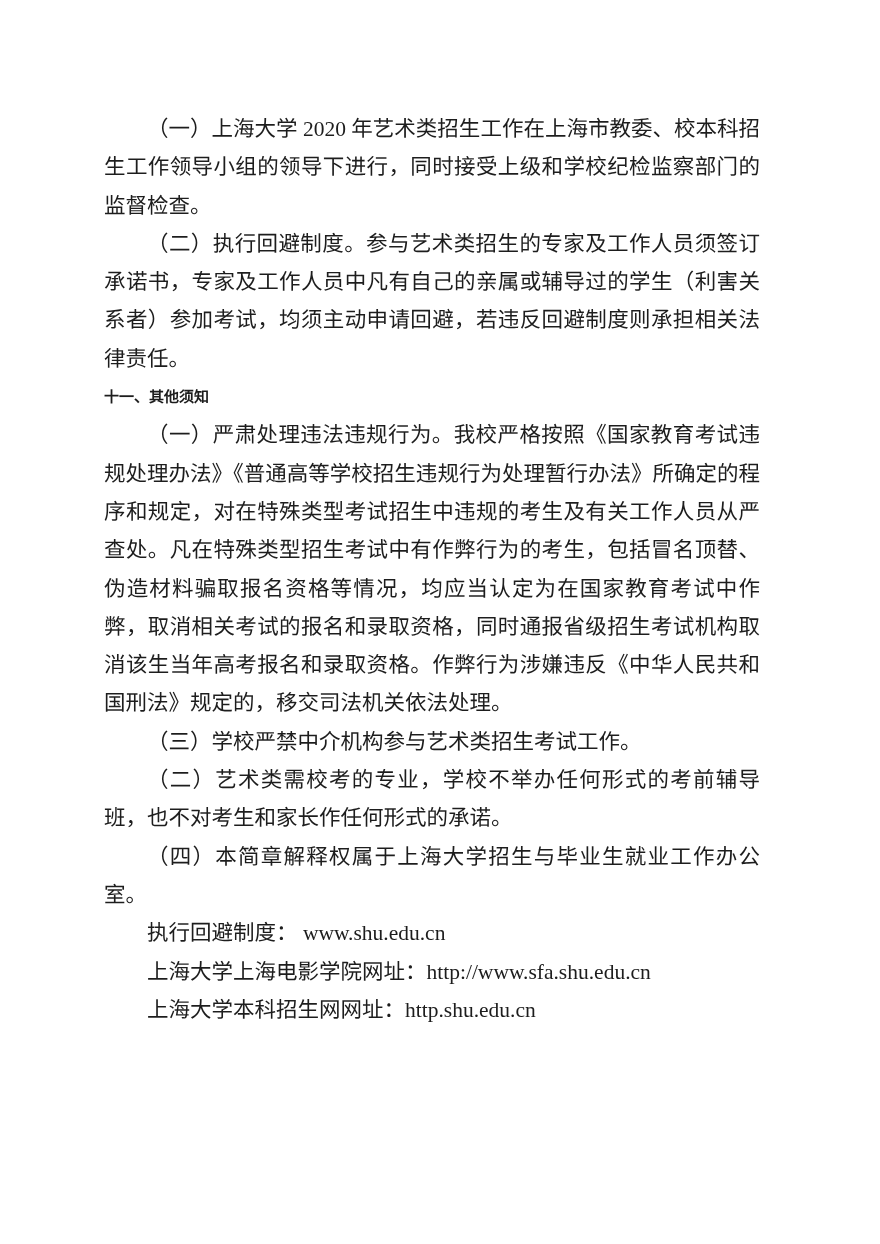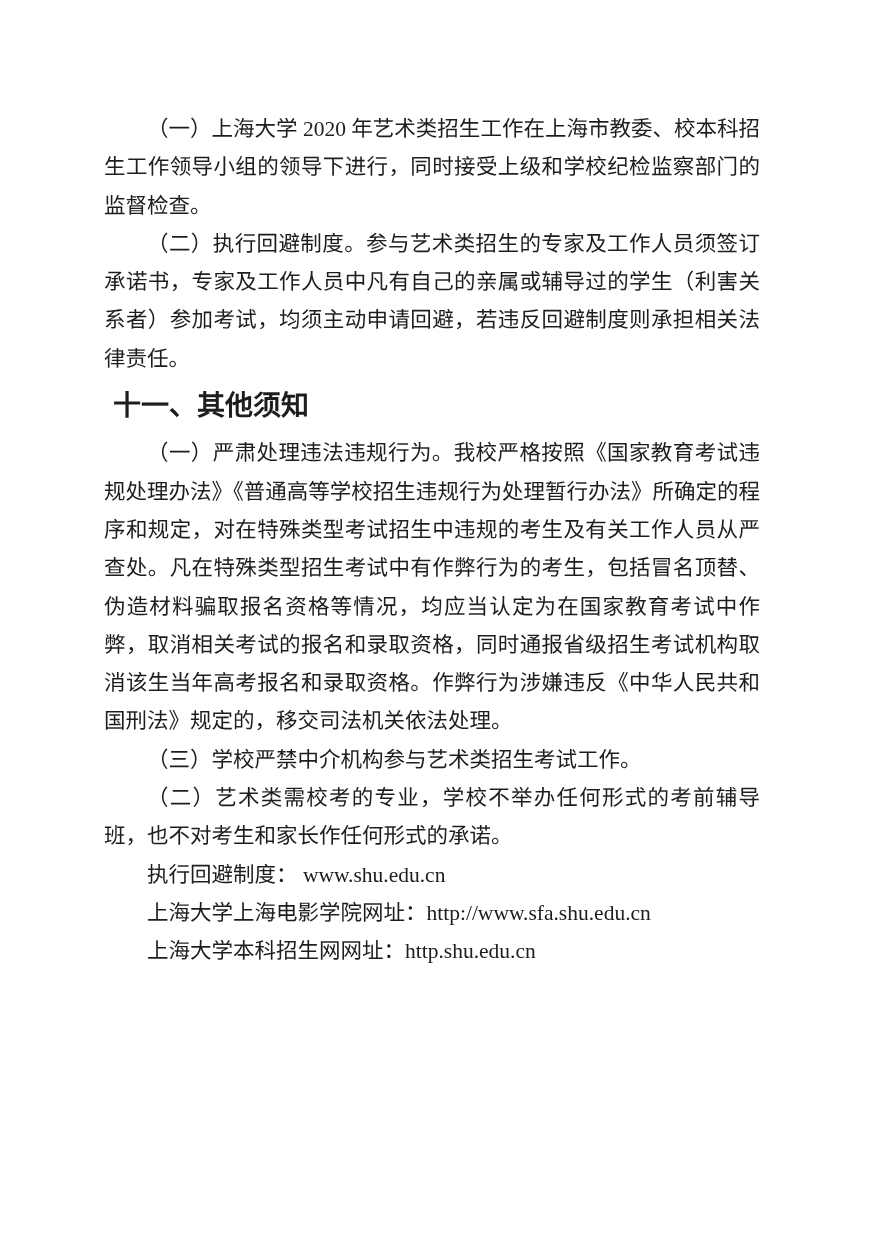--- a/index.html
+++ b/index.html
@@ -25,24 +25,24 @@
     font-size: 21.5px;
     line-height: 38.3px;
     text-align: justify;
   }
   .content p {
     margin: 0;
     padding: 0;
     text-indent: 2em;
   }
   .content .heading {
-    margin: 9px;
+    margin: 0;
     padding: 0;
     text-indent: 0;
-    font-size: 28px;
+    font-size: 15px;
     line-height: 38.3px;
     font-weight: bold;
     font-family: "Liberation Sans", "DejaVu Sans", sans-serif;
     text-align: left;
   }
   .page-number {
     position: absolute;
     top: 1150px;
     left: 0;
     width: 880px;
@@ -72,20 +72,21 @@
 <body>
 
 <div class="page">
   <div class="content">
     <p>（一）上海大学 2020 年艺术类招生工作在上海市教委、校本科招生工作领导小组的领导下进行，同时接受上级和学校纪检监察部门的监督检查。</p>
     <p>（二）执行回避制度。参与艺术类招生的专家及工作人员须签订承诺书，专家及工作人员中凡有自己的亲属或辅导过的学生（利害关系者）参加考试，均须主动申请回避，若违反回避制度则承担相关法律责任。</p>
     <div class="heading">十一、其他须知</div>
     <p>（一）严肃处理违法违规行为。我校严格按照《国家教育考试违规处理办法》《普通高等学校招生违规行为处理暂行办法》所确定的程序和规定，对在特殊类型考试招生中违规的考生及有关工作人员从严查处。凡在特殊类型招生考试中有作弊行为的考生，包括冒名顶替、伪造材料骗取报名资格等情况，均应当认定为在国家教育考试中作弊，取消相关考试的报名和录取资格，同时通报省级招生考试机构取消该生当年高考报名和录取资格。作弊行为涉嫌违反《中华人民共和国刑法》规定的，移交司法机关依法处理。</p>
     <p>（三）学校严禁中介机构参与艺术类招生考试工作。</p>
     <p>（二）艺术类需校考的专业，学校不举办任何形式的考前辅导班，也不对考生和家长作任何形式的承诺。</p>
+    <p>（四）本简章解释权属于上海大学招生与毕业生就业工作办公室。</p>
     <p>执行回避制度： www.shu.edu.cn</p>
     <p>上海大学上海电影学院网址：http://www.sfa.shu.edu.cn</p>
     <p>上海大学本科招生网网址：http.shu.edu.cn</p>
   </div>
 
   <div class="page-number">11</div>
   <div class="watermark">www.ms211.com素材</div>
 </div>
 
 </body></html>

